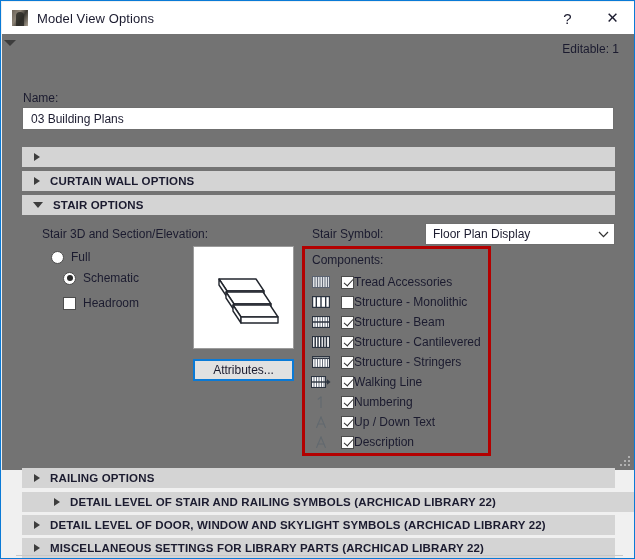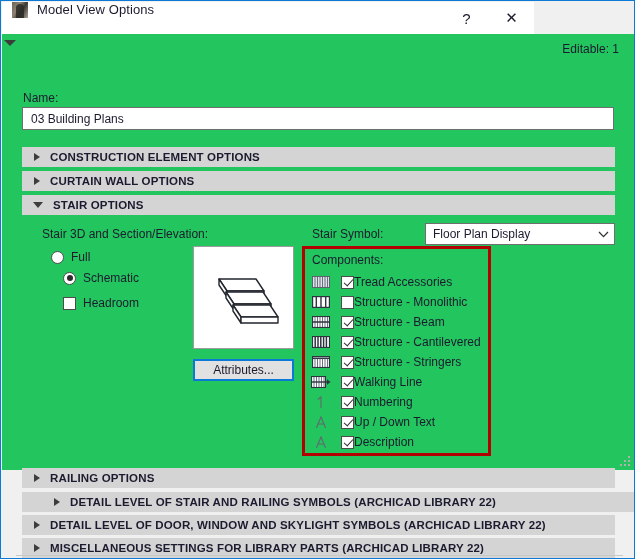--- a/index.html
+++ b/index.html
@@ -20,25 +20,25 @@
     box-sizing: border-box;
     border: 1px solid #0a7ad6;
     background: #f0f0f0;
     overflow: hidden;
   }
 
   
   .titlebar {
     position: absolute;
     left: 1px; top: 1px;
-    width: 532px;
+    width: 633px;
     height: 32px;
     background: #ffffff;
     display: flex;
-    align-items: flex-start;
+    align-items: center;
   }
   .app-icon {
     width: 16px; height: 16px;
     margin-left: 10px;
     position: relative;
     overflow: hidden;
     background: linear-gradient(120deg,#6c6358 0%, #8d8477 35%, #3b3832 60%, #ada394 100%);
   }
   .app-icon::after {
     content: "";
@@ -72,21 +72,21 @@
     cursor: default;
     user-select: none;
   }
 
   
   .content {
     position: absolute;
     left: 1px; top: 33px;
     width: 633px;
     height: 436px;
-    background: #22c55e;
+    background: #737373;
   }
   .grip-triangle {
     position: absolute;
     left: 2px; top: 6px;
     width: 0; height: 0;
     border-left: 6px solid transparent;
     border-right: 6px solid transparent;
     border-top: 6px solid #3d3d3d;
   }
   .editable-label {
@@ -340,21 +340,20 @@
   <div class="content">
 
     <div class="grip-triangle"></div>
     <div class="editable-label">Editable: 1</div>
 
     <div class="name-label">Name:</div>
     <input class="name-input" type="text" value="03 Building Plans" style="">
 
     <div class="section" style="top:113px;">
       <span class="tri"></span>
-      <span class="slabel">CONSTRUCTION ELEMENT OPTIONS</span>
     </div>
 
     <div class="section" style="top:137px;">
       <span class="tri"></span>
       <span class="slabel">CURTAIN WALL OPTIONS</span>
     </div>
 
     <div class="section open" style="top:161px;">
       <span class="tri"></span>
       <span class="slabel">STAIR OPTIONS</span>

